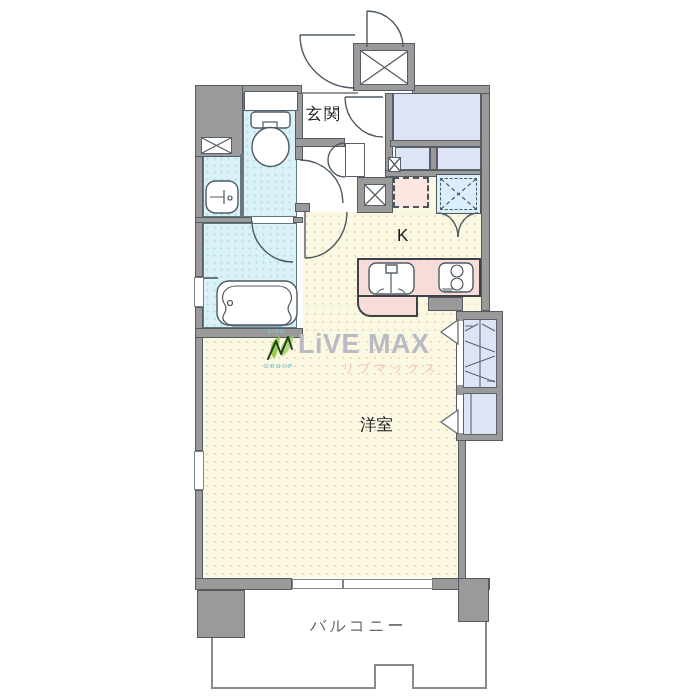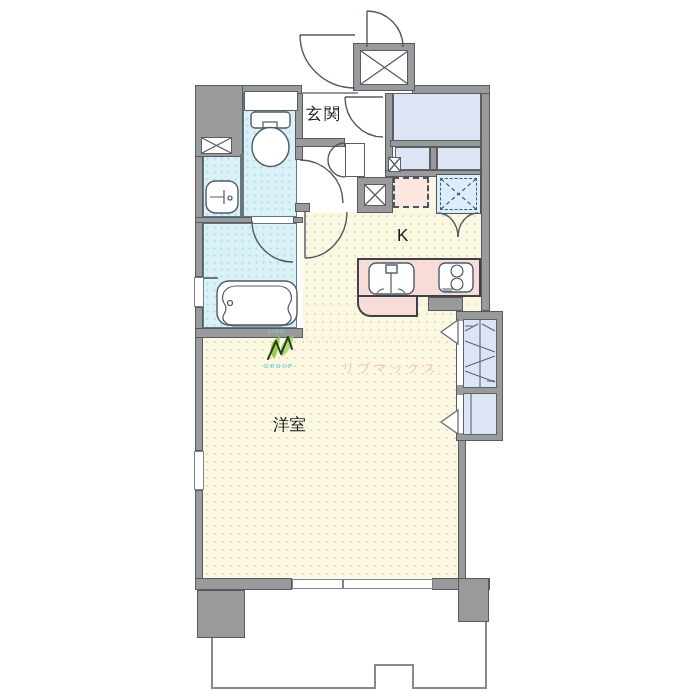--- a/index.html
+++ b/index.html
@@ -191,28 +191,30 @@
     <g>
       <rect class="fixfill" x="439" y="263" width="34" height="29" rx="6"></rect>
       <circle class="fixline" cx="457" cy="271" r="6"></circle>
       <circle class="fixline" cx="457" cy="284" r="6"></circle>
       <path class="fixline" d="M442,289 L453,289 M443,291 L452,291"></path>
     </g>
   </svg>
 
   <div class="a label" style="left:306px;top:104px;font-size:16px;letter-spacing:2px;">玄関</div>
   <div class="a label" style="left:397px;top:226px;font-size:17px;">K</div>
-  <div class="a label" style="left:273px;top:414px;width:120px;text-align:left;font-size:16.5px;line-height:20px;">
+  <div class="a label" style="left:273px;top:414px;width:120px;text-align:right;font-size:16.5px;line-height:20px;">
     <div>洋室</div>
   </div>
+  <div class="a" style="left:310px;top:616px;font-size:16px;letter-spacing:3px;color:var(--balcony-label,#67676a);">バルコニー</div>
 
   <div class="a" style="left:262px;top:328px;width:185px;height:44px;">
     <span class="a" style="left:6px;top:0;font-size:6px;font-weight:bold;letter-spacing:1px;color:var(--logo-teal,#74ced2);">LiVE</span>
     <svg class="a" style="left:2px;top:5px;" width="34" height="28" viewBox="0 0 34 28">
       <path d="M10,26 C4,18 6,8 16,3 C15,12 14,20 10,26 Z" fill="#8cc63f" opacity="0.9"></path>
       <path d="M18,24 C14,14 20,5 30,3 C28,12 24,20 18,24 Z" fill="#a5d46a" opacity="0.85"></path>
       <path d="M4,26 L12,8 L17,21 L24,4 L28,16" stroke="#23411c" stroke-width="2" fill="none" stroke-linecap="round" stroke-linejoin="round"></path>
     </svg>
     <span class="a" style="left:2px;top:35px;font-size:6px;font-weight:bold;letter-spacing:1.5px;color:var(--logo-teal,#74ced2);">GROUP</span>
+    <span class="a" style="left:36px;top:1px;font-size:27px;font-weight:bold;letter-spacing:0.5px;color:var(--logo-gray,#b9bac3);">LiVE MAX</span>
     <span class="a" style="left:80px;top:32px;font-size:12px;letter-spacing:4px;color:var(--logo-pink,#f2bac8);">リブマックス</span>
   </div>
 
 </div>
 
 </body></html>

